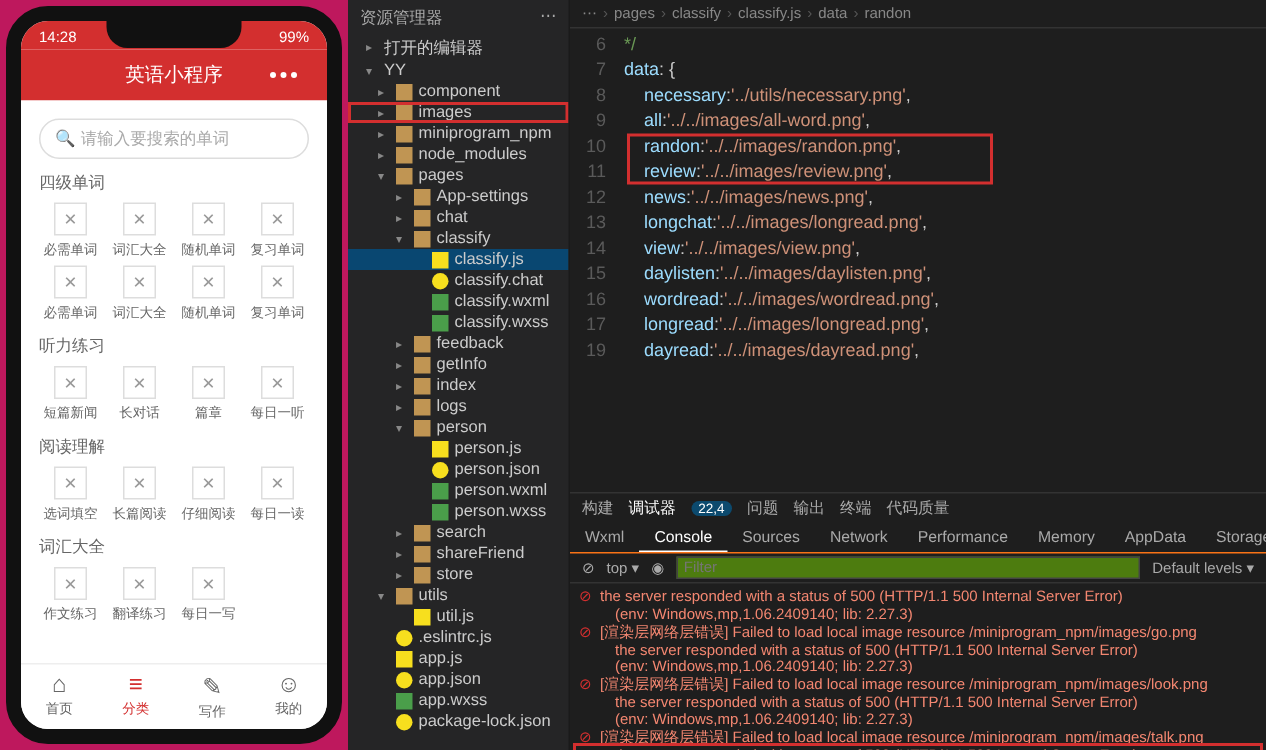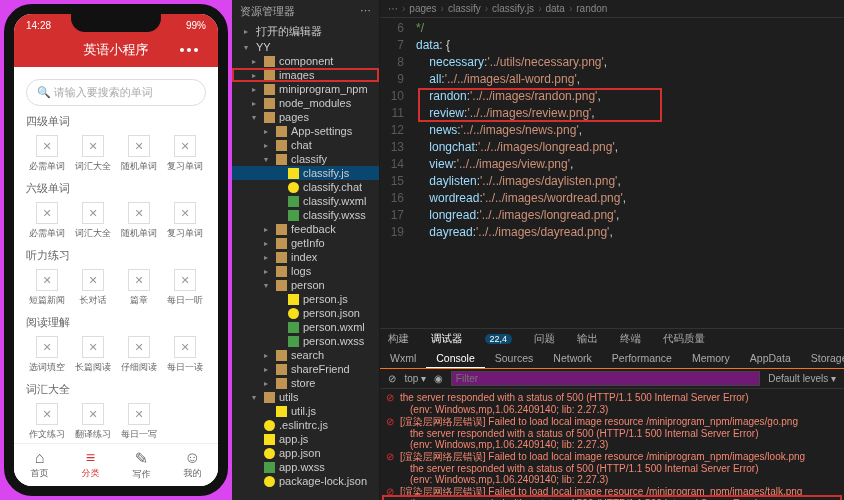--- a/index.html
+++ b/index.html
@@ -1,17 +1,17 @@
 <!DOCTYPE html>
 <html><head>
 <meta charset="utf-8">
 <style>
 *{margin:0;padding:0;box-sizing:border-box;font-family:-apple-system,"Segoe UI",sans-serif}
 body{background:#1e1e1e;color:#ccc;width:844px;height:500px;overflow:hidden;display:flex;font-size:11px}
-.simulator{width:232px;background:#d946ef;display:flex;flex-direction:column;position:relative}
+.simulator{width:232px;background:#be185d;display:flex;flex-direction:column;position:relative}
 .phone-frame{border:10px solid #111;border-radius:28px;margin:4px;flex:1;overflow:hidden;position:relative;background:#fff}
 .phone-notch{position:absolute;top:0;left:50%;transform:translateX(-50%);width:90px;height:18px;background:#111;border-radius:0 0 14px 14px;z-index:5}
 .phone-status{background:#d32f2f;color:#fff;padding:6px 12px 2px;display:flex;justify-content:space-between;font-size:10px}
 .phone-header{background:#d32f2f;color:#fff;text-align:center;padding:8px;font-size:13px;display:flex;align-items:center;justify-content:center;gap:8px}
 .phone-header .dots{display:inline-flex;gap:3px;margin-left:auto;margin-right:0;position:absolute;right:20px}
 .phone-header .dots span{width:4px;height:4px;border-radius:50%;background:#fff}
 .phone-body{padding:12px;background:#fff;overflow:auto;height:calc(100% - 100px)}
 .search-box{border:1px solid #ddd;border-radius:14px;padding:5px 10px;color:#aaa;font-size:11px;margin-bottom:8px}
 .section-title{color:#666;font-size:11px;margin:6px 0 4px;font-weight:500}
 .grid{display:grid;grid-template-columns:repeat(4,1fr);gap:4px}
@@ -46,28 +46,28 @@
 .line-num{width:36px;text-align:right;color:#5a5a5a;padding-right:12px;user-select:none}
 .line-content{flex:1;white-space:pre}
 .hl-block{position:absolute;border:2px solid #d32f2f;pointer-events:none}
 .c-key{color:#9cdcfe}
 .c-str{color:#ce9178}
 .c-punc{color:#ccc}
 .c-comment{color:#6a9955}
 .c-prop{color:#9cdcfe}
 
 .bottom{height:172px;border-top:1px solid #333;display:flex;flex-direction:column}
-.tabs-row{display:flex;padding:0 8px;font-size:10.5px;color:#aaa;gap:22px;align-items:center;height:20px}
+.tabs-row{display:flex;padding:0 8px;font-size:10.5px;color:#aaa;gap:10px;align-items:center;height:20px}
 .tabs-row .tab{cursor:pointer}
 .tabs-row .badge{background:#0c4a6e;color:#fff;border-radius:8px;padding:0 5px;font-size:9px}
 .panel-tabs{display:flex;border-bottom:1px solid #f97316;font-size:10.5px}
 .panel-tab{padding:3px 10px;color:#aaa;cursor:pointer}
 .panel-tab.active{color:#fff;border-bottom:1px solid #fff}
 .console-toolbar{display:flex;align-items:center;padding:2px 8px;gap:8px;border-bottom:1px solid #333;font-size:10px;color:#aaa}
-.console-toolbar input{background:#701a75;border:1px solid #444;color:#ccc;padding:1px 4px;font-size:10px}
+.console-toolbar input{background:#4d7c0f;border:1px solid #444;color:#ccc;padding:1px 4px;font-size:10px}
 .console-body{flex:1;overflow:auto;font-family:Consolas,monospace;font-size:10px;padding:2px;position:relative}
 .err-line{color:#f48771;padding:0 4px 0 18px;position:relative;line-height:13px}
 .err-line.main::before{content:"⊘";position:absolute;left:4px;color:#d32f2f}
 .err-sub{color:#f48771;padding-left:28px}
 .console-hl{position:absolute;border:2px solid #d32f2f;pointer-events:none}
 </style>
 </head>
 <body>
 
 <div class="simulator">
@@ -88,21 +88,20 @@
     <div class="phone-body">
       <div class="search-box">🔍 <span>请输入要搜索的单词</span></div>
       <div id="sections">
           <div class="section-title">四级单词</div>
           <div class="grid">
             <div class="grid-item"><div class="x">✕</div>必需单词</div>
             <div class="grid-item"><div class="x">✕</div>词汇大全</div>
             <div class="grid-item"><div class="x">✕</div>随机单词</div>
             <div class="grid-item"><div class="x">✕</div>复习单词</div>
           </div>
-          <div class="section-title">六级单词</div>
           <div class="grid">
             <div class="grid-item"><div class="x">✕</div>必需单词</div>
             <div class="grid-item"><div class="x">✕</div>词汇大全</div>
             <div class="grid-item"><div class="x">✕</div>随机单词</div>
             <div class="grid-item"><div class="x">✕</div>复习单词</div>
           </div>
           <div class="section-title">听力练习</div>
           <div class="grid">
             <div class="grid-item"><div class="x">✕</div>短篇新闻</div>
             <div class="grid-item"><div class="x">✕</div>长对话</div>

